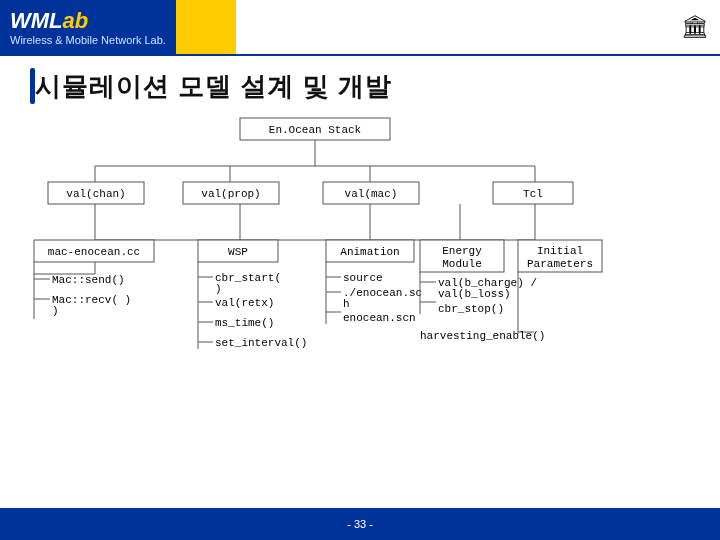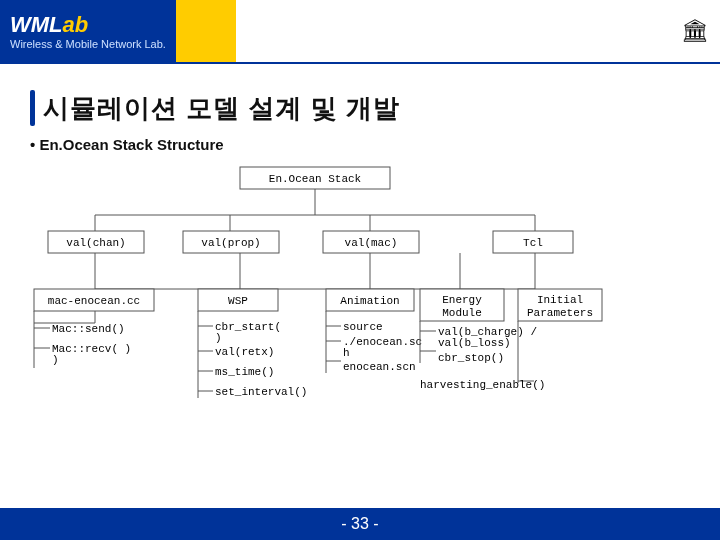--- a/index.html
+++ b/index.html
@@ -8,21 +8,21 @@
       height: 540px;
       font-family: Arial, sans-serif;
       background: #fff;
       overflow: hidden;
     }
 
     
     .header {
       display: flex;
       align-items: stretch;
-      height: 64px;
+      height: 56px;
       background: #fff;
       border-bottom: 2px solid #003399;
     }
     .header-logo {
       background: #003399;
       color: #fff;
       padding: 4px 10px;
       display: flex;
       flex-direction: column;
       justify-content: center;
@@ -49,24 +49,24 @@
       flex: 1;
     }
     .header-emblem {
       width: 50px;
       display: flex;
       align-items: center;
       justify-content: center;
       font-size: 22px;
     }
     .page-title-area {
-      padding: 26px 30px 6px 30px;
+      padding: 12px 30px 6px 30px;
       display: flex;
       align-items: center;
-      gap: 8px;
+      gap: 0;
     }
     .title-accent {
       width: 5px;
       height: 36px;
       background: #003399;
       border-radius: 2px;
     }
     .page-title {
       font-size: 26px;
       font-weight: bold;
@@ -96,21 +96,21 @@
       position: absolute;
       bottom: 0;
       left: 0;
       right: 0;
       height: 32px;
       background: #003399;
       display: flex;
       align-items: center;
       justify-content: center;
       color: #fff;
-      font-size: 16px;
+      font-size: 11px;
     }
   </style>
 </head>
 <body>
 
 <div class="header">
   <div class="header-logo">
     <div class="wml">WML<span>ab</span></div>
     <div class="subtitle">Wireless &amp; Mobile Network Lab.</div>
   </div>
@@ -118,23 +118,20 @@
   <div class="header-spacer"></div>
   <div class="header-emblem">🏛</div>
 </div>
 
 <div class="page-title-area">
   <div class="title-accent"></div>
   <div class="page-title">시뮬레이션 모델 설계 및 개발</div>
 </div>
 
 <div class="content">
-  <div class="bullet-heading">
-    • <span>En.Ocean Stack Structure</span>
-  </div>
 
   <svg class="diagram-svg" width="660" height="330" xmlns="http://www.w3.org/2000/svg" font-family="Courier New, monospace" font-size="11">
 
     <rect x="210" y="4" width="150" height="22" fill="white" stroke="#555" stroke-width="1"></rect>
     <text x="285" y="19" text-anchor="middle">En.Ocean Stack</text>
 
     <line x1="285" y1="26" x2="285" y2="52" stroke="#555" stroke-width="1"></line>
     <line x1="65" y1="52" x2="505" y2="52" stroke="#555" stroke-width="1"></line>
 
     <line x1="65" y1="52" x2="65" y2="68" stroke="#555" stroke-width="1"></line>

